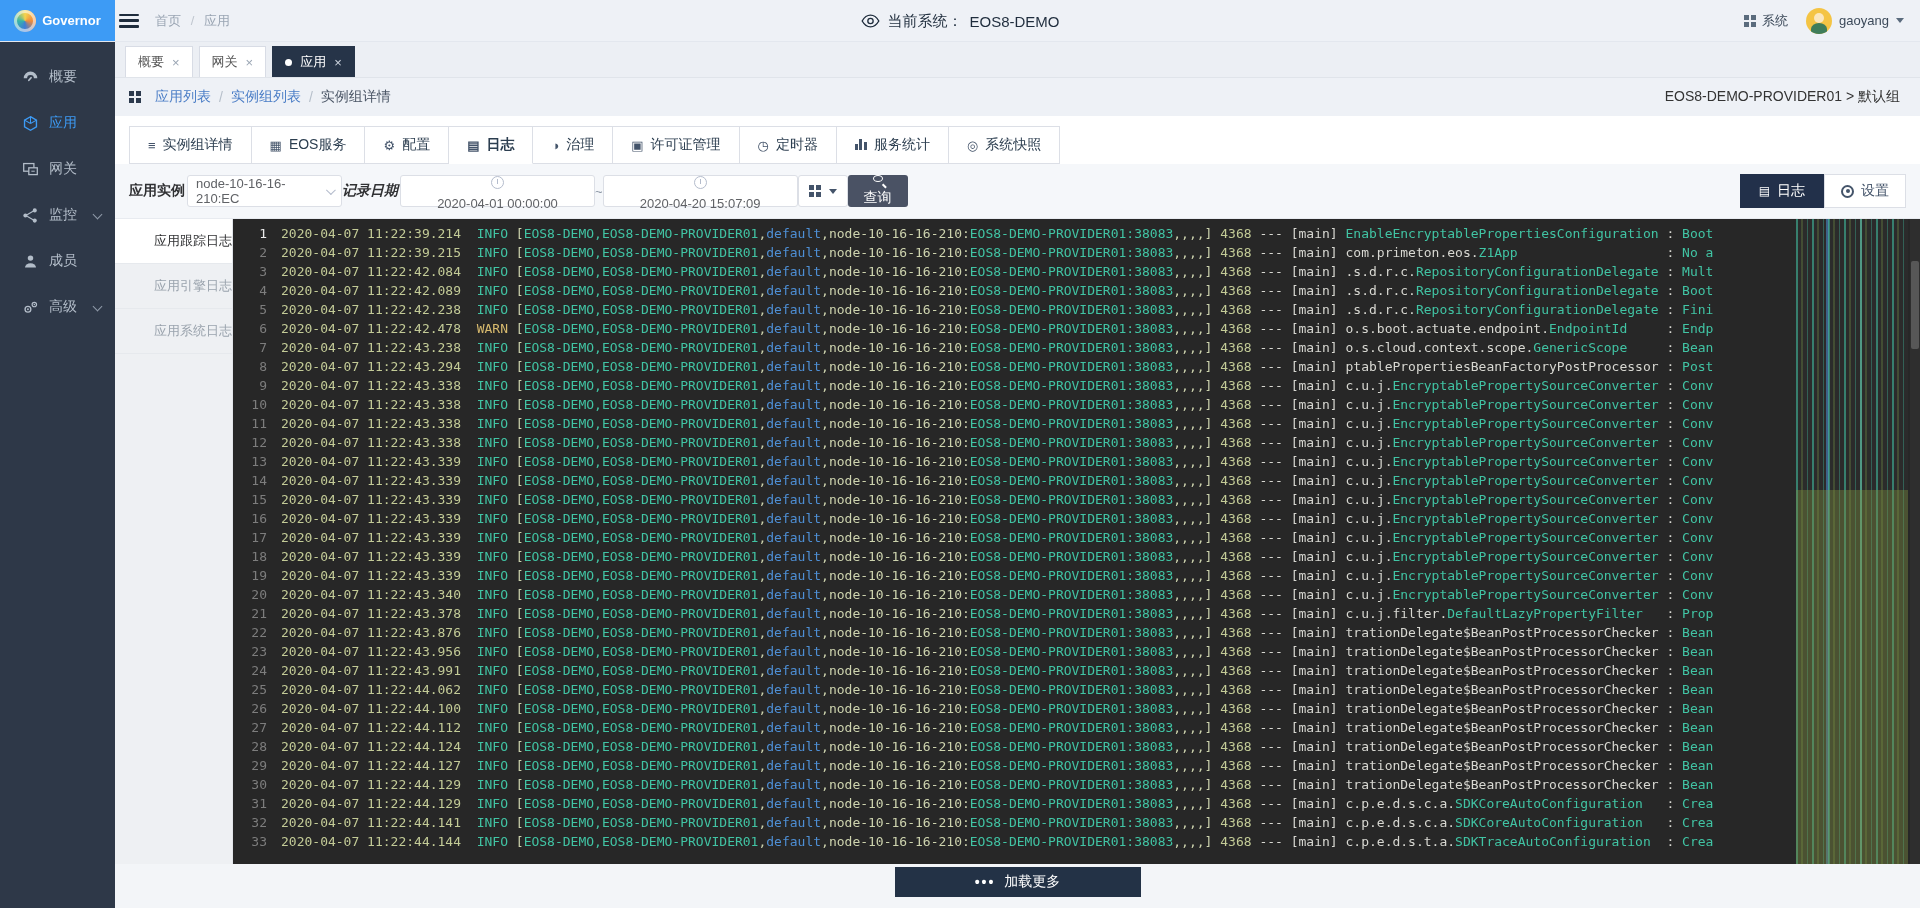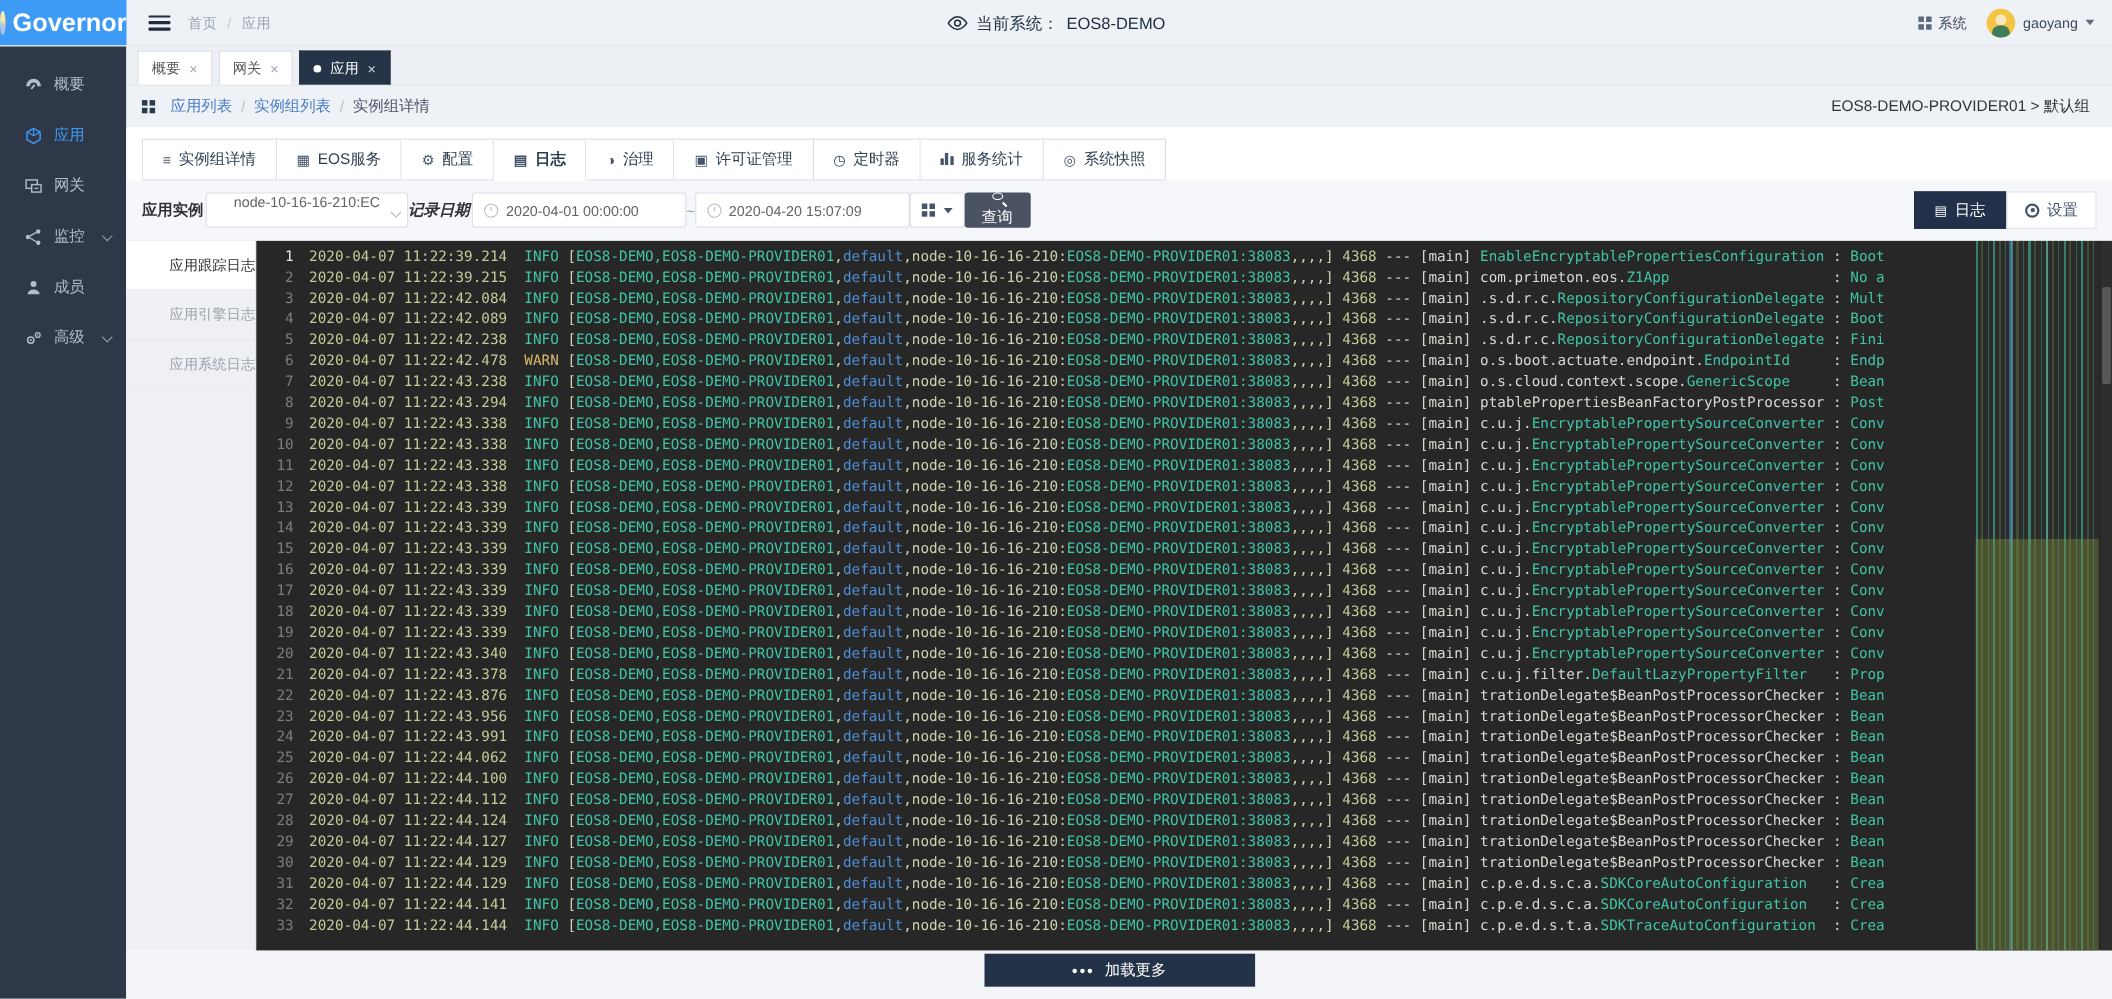--- a/index.html
+++ b/index.html
@@ -3,23 +3,23 @@
 <meta charset="utf-8">
 <style>
   * { margin:0; padding:0; box-sizing:border-box; }
   html,body { width:1920px; height:908px; overflow:hidden; background:#fff;
     font-family:"Liberation Sans", sans-serif; font-size:13px; color:#333; }
 
   .app { display:flex; flex-direction:column; width:1920px; height:908px; }
 
   
   .top-header { display:flex; height:42px; flex:0 0 42px; background:#eef1f6; border-bottom:1px solid #e3e7ee; }
-  .logo-box { width:115px; flex:0 0 115px; background:#3d9bf5; color:#fff; display:flex; align-items:center; justify-content:center; gap:6px; font-weight:bold; font-size:23px; }
+  .logo-box { width:115px; flex:0 0 115px; background:#3d9bf5; color:#fff; display:flex; align-items:center; justify-content:center; gap:6px; font-weight:bold; font-size:13px; }
   .logo-swirl { width:22px; height:22px; border-radius:50%; background:conic-gradient(#f6d34d,#ef8b3b,#3d7dd8,#37b5a8,#f6d34d); box-shadow:inset 0 0 0 3px rgba(255,255,255,.55); }
-  .hdr-left { display:flex; align-items:center; gap:16px; padding-left:20px; flex:1; }
+  .hdr-left { display:flex; align-items:center; gap:16px; padding-left:4px; flex:1; }
   .hamburger { width:20px; height:14px; display:flex; flex-direction:column; justify-content:space-between; cursor:pointer; }
   .hamburger span { height:2.5px; background:#1f2d3d; border-radius:1px; }
   .hdr-crumb { color:#9aa5b3; font-size:13px; }
   .hdr-crumb .sep { margin:0 6px; color:#c0c6cf; }
   .hdr-center { display:flex; align-items:center; gap:7px; font-size:15px; color:#1f2d3d; justify-content:center; flex:0 0 auto; position:absolute; left:50%; transform:translateX(-50%); height:42px; }
   .hdr-right { display:flex; align-items:center; gap:18px; padding-right:16px; }
   .grid4 { display:inline-grid; grid-template-columns:5px 5px; grid-gap:2px; vertical-align:-1px; }
   .grid4 i { width:5px; height:5px; background:#5a6b7d; }
   .sys-link { display:flex; align-items:center; gap:6px; color:#3c4a5a; font-size:13px; cursor:pointer; }
   .user-box { display:flex; align-items:center; gap:7px; cursor:pointer; color:#3c4a5a; }
@@ -61,23 +61,23 @@
   .dtab:first-child { border-left:1px solid #dcdfe6; }
   .dtab.active { border-bottom:1px solid #fff; font-weight:bold; }
   .dtab .ic { color:#44546a; font-size:13px; line-height:1; }
   .mini-bars { display:inline-flex; align-items:flex-end; gap:1.5px; height:12px; }
   .mini-bars i { width:3px; background:#44546a; }
   .mini-bars i:nth-child(1){height:6px}.mini-bars i:nth-child(2){height:11px}.mini-bars i:nth-child(3){height:8px}
 
   
   .filter-row { display:flex; align-items:center; gap:0; padding:10px 14px; background:#f5f7fa; border-bottom:1px solid #e8ebf0; flex:0 0 54px; }
   .f-label { font-size:14px; color:#303133; font-weight:bold; margin-right:2px; }
-  .f-select { width:184px; height:32px; background:#fff; border:1px solid #dcdfe6; border-radius:3px; display:flex; align-items:center; padding:0 8px; color:#606266; cursor:pointer;flex-direction:column; }
+  .f-select { width:155px; height:32px; background:#fff; border:1px solid #dcdfe6; border-radius:3px; display:flex; align-items:center; padding:0 8px; color:#606266; cursor:pointer; }
   .f-select .cd { margin-left:auto; width:7px; height:7px; border-right:1.4px solid #b4bccc; border-bottom:1.4px solid #b4bccc; transform:rotate(45deg) translateY(-2px); }
-  .f-date { width:195px; height:32px; background:#fff; border:1px solid #dcdfe6; border-radius:3px; display:flex; align-items:center; gap:7px; padding:0 10px; color:#606266; }
+  .f-date { width:195px; height:32px; background:#fff; border:1px solid #dcdfe6; border-radius:3px; display:flex; align-items:center; gap:7px; padding:0 10px; color:#606266;flex-direction:column; }
   .clock-ic { width:13px; height:13px; border:1.4px solid #b4bccc; border-radius:50%; position:relative; flex:0 0 13px; }
   .clock-ic::after { content:""; position:absolute; left:5px; top:2px; width:1.4px; height:4.5px; background:#b4bccc; }
   .tilde { color:#8a94a3; }
   .cal-btn { height:32px; background:#fff; border:1px solid #dcdfe6; border-radius:3px; display:flex; align-items:center; gap:8px; padding:0 10px; cursor:pointer; color:#44546a; }
   .btn-dark { height:32px; border:none; border-radius:3px; background:#4a5264; color:#fff; font-size:14px; display:flex; align-items:center; gap:7px; padding:0 16px; cursor:pointer;flex-direction:column; }
   .search-ic { width:10px; height:10px; border:1.6px solid #fff; border-radius:50%; position:relative; }
   .search-ic::after { content:""; position:absolute; left:8px; top:9px; width:5px; height:1.6px; background:#fff; transform:rotate(45deg); }
   .filter-right { margin-left:auto; display:flex; }
   .btn-navy { height:34px; background:#22304a; color:#fff; border:1px solid #22304a; display:flex; align-items:center; gap:7px; padding:0 18px; font-size:14px; cursor:pointer; }
   .btn-ghost { height:34px; background:#fff; color:#44546a; border:1px solid #dcdfe6; display:flex; align-items:center; gap:7px; padding:0 16px; font-size:14px; cursor:pointer; }

